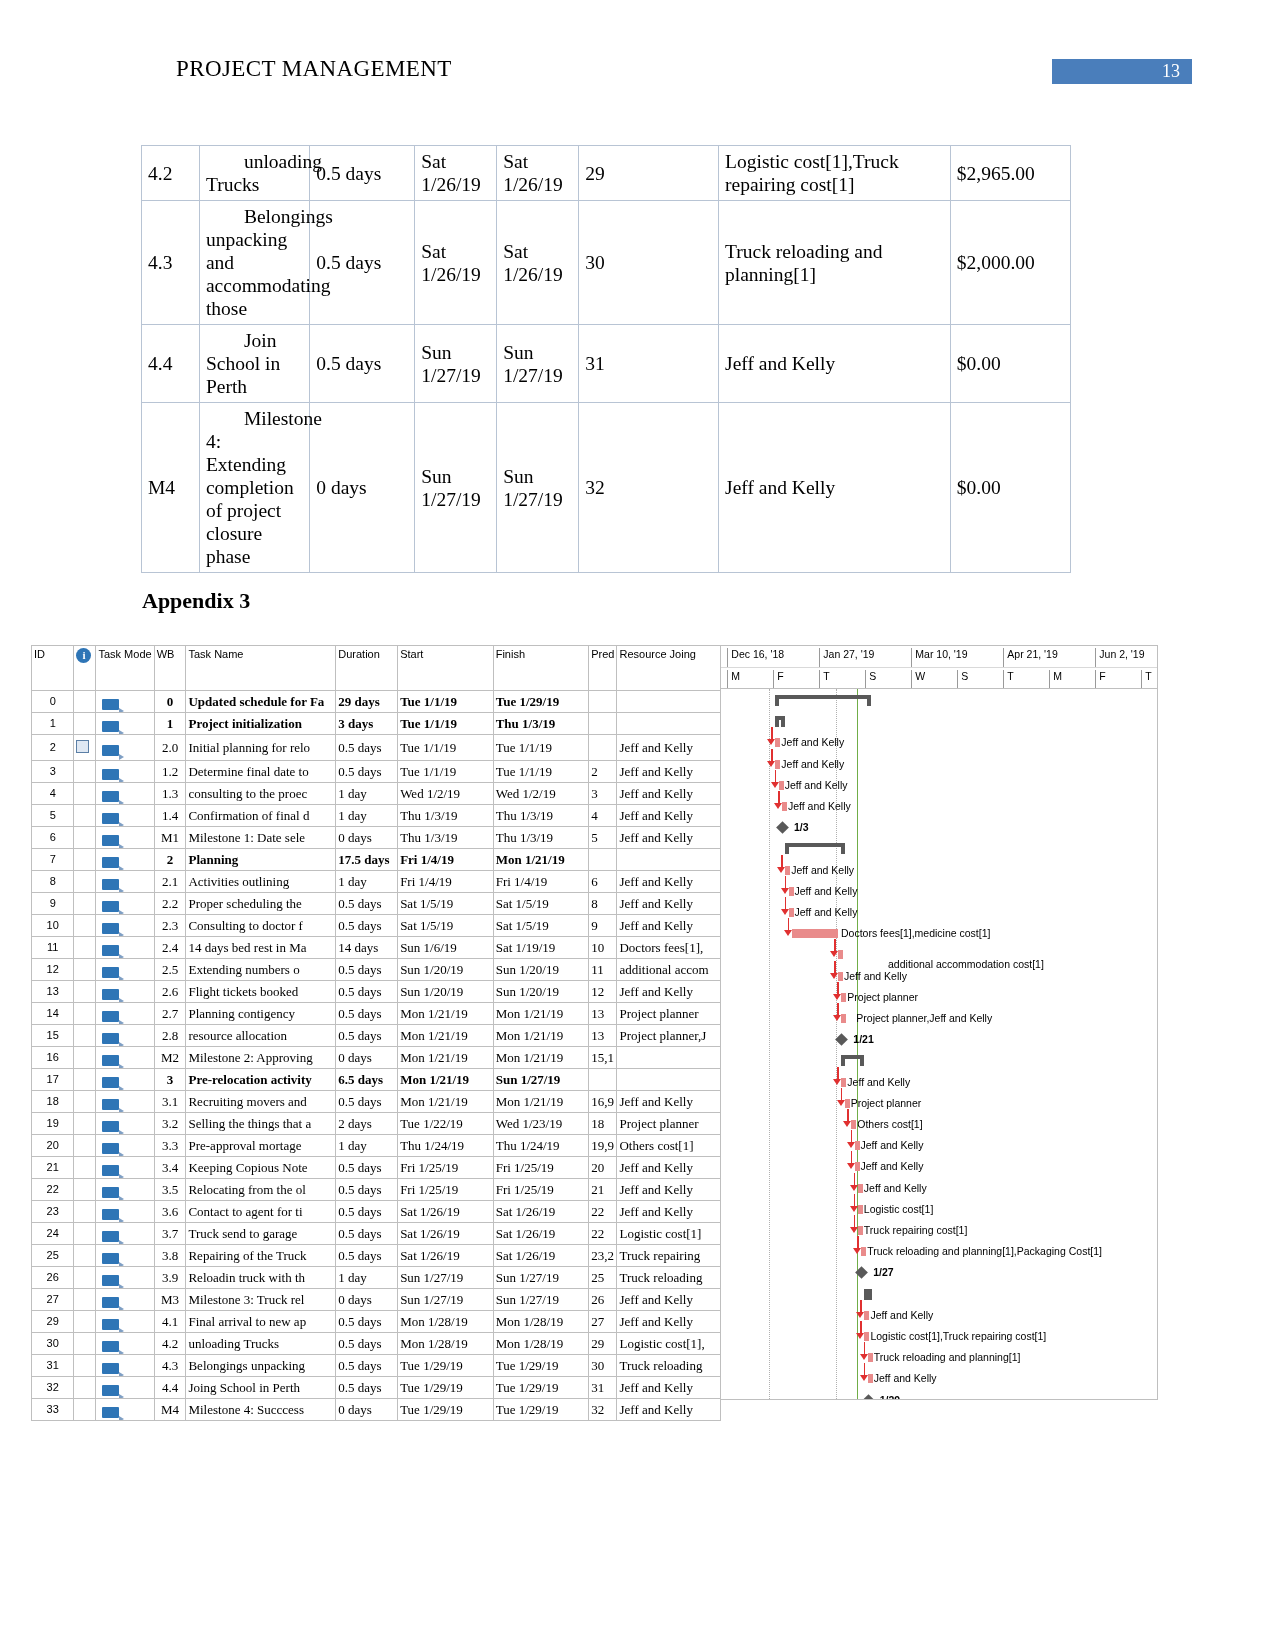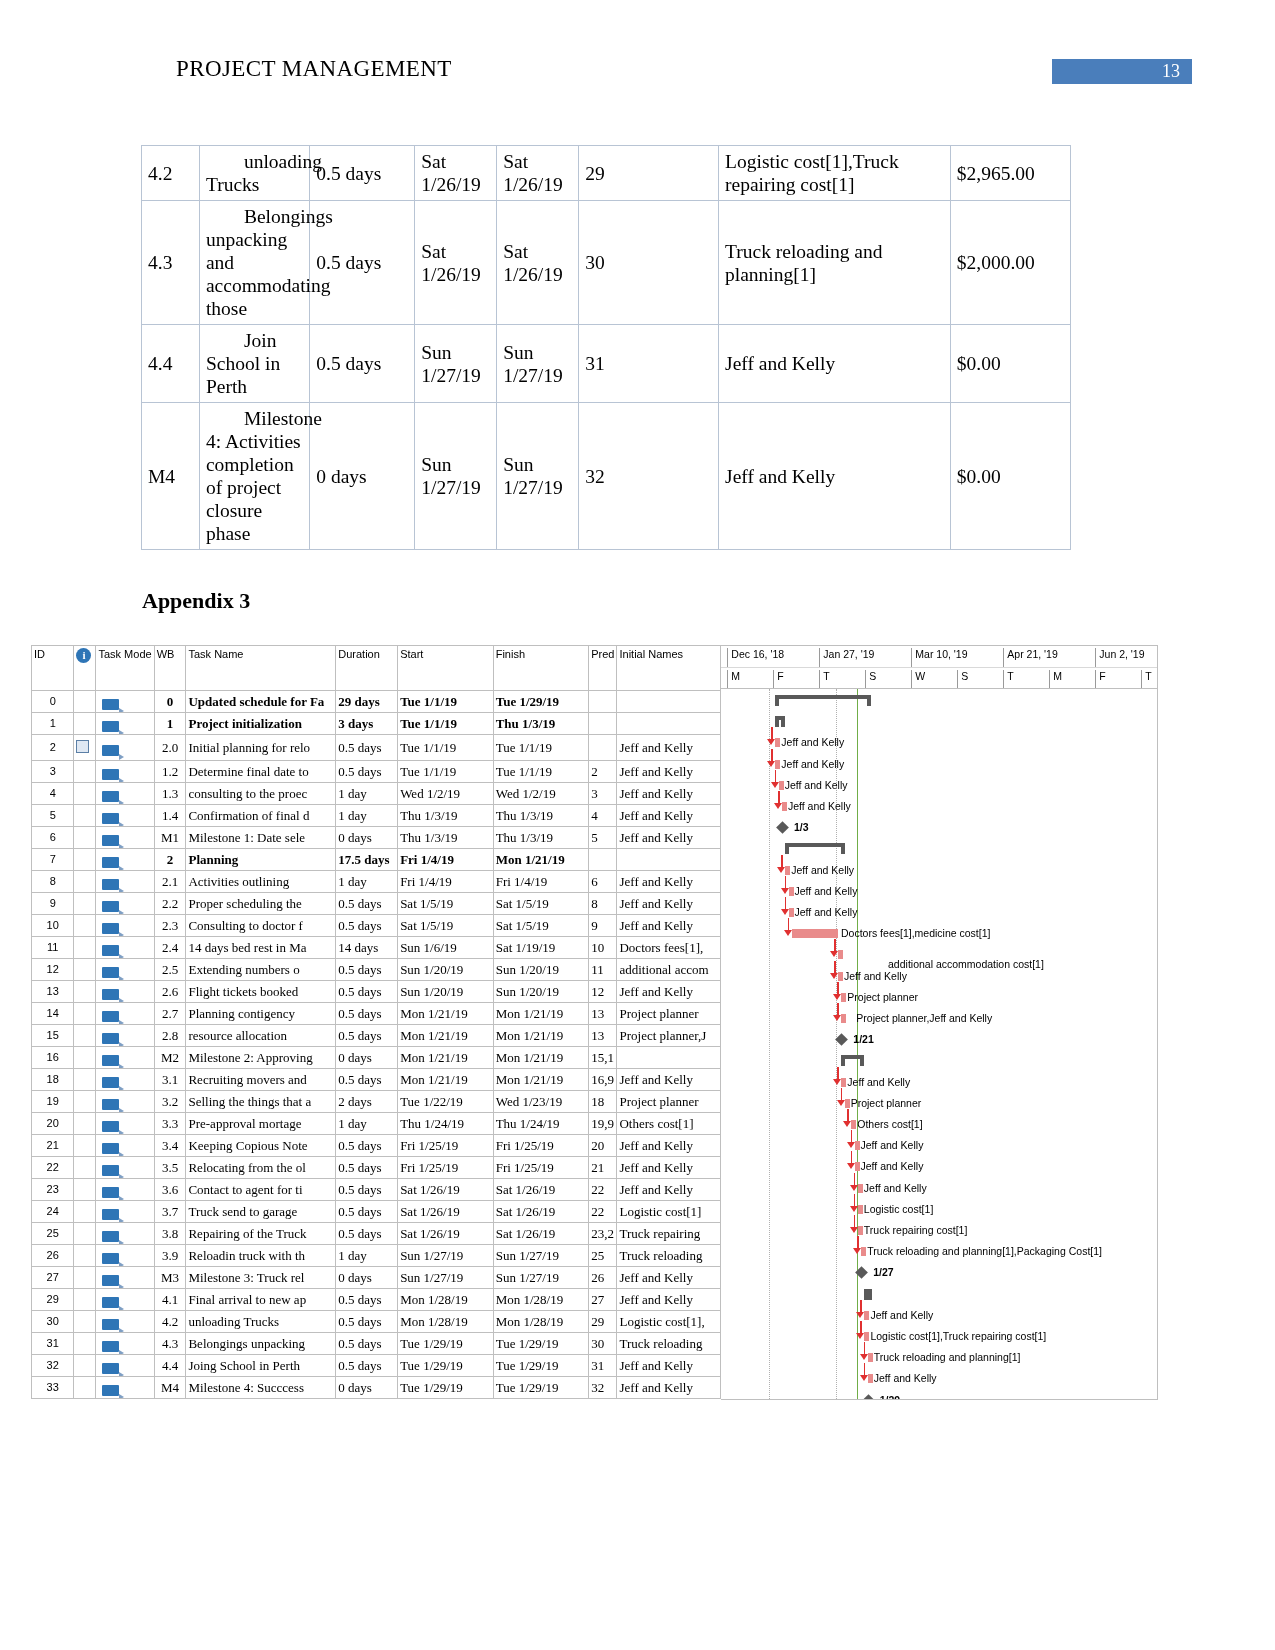--- a/index.html
+++ b/index.html
@@ -265,21 +265,21 @@
       <td class="name-indent">Join School in Perth</td>
       <td>0.5 days</td>
       <td>Sun 1/27/19</td>
       <td>Sun 1/27/19</td>
       <td>31</td>
       <td>Jeff and Kelly</td>
       <td>$0.00</td>
     </tr>
     <tr>
       <td>M4</td>
-      <td class="name-indent">Milestone 4: Activities completion of project closure phase</td>
+      <td class="name-indent">Milestone 4: Extending completion of project closure phase</td>
       <td>0 days</td>
       <td>Sun 1/27/19</td>
       <td>Sun 1/27/19</td>
       <td>32</td>
       <td>Jeff and Kelly</td>
       <td>$0.00</td>
     </tr>
   </tbody>
 </table>
 
@@ -307,21 +307,21 @@
           <th>
             <span class="info-icon">i</span>
           </th>
           <th>Task Mode</th>
           <th>WB</th>
           <th>Task Name</th>
           <th>Duration</th>
           <th>Start</th>
           <th>Finish</th>
           <th>Pred</th>
-          <th>Initial Names</th>
+          <th>Resource Joing</th>
         </tr>
       </thead>
       <tbody id="gantt-body">
           <tr class="row-summary">
             <td class="id-cell">0</td>
             <td></td>
             <td><span class="mode-icon"></span></td>
             <td class="wbs-cell">0</td>
             <td class="task-cell lvl1">Updated schedule for Fa</td>
             <td class="dur-cell">29 days</td>
@@ -513,20 +513,32 @@
           <tr>
             <td class="id-cell">16</td>
             <td></td>
             <td><span class="mode-icon"></span></td>
             <td class="wbs-cell">M2</td>
             <td class="task-cell lvl3">Milestone 2: Approving</td>
             <td class="dur-cell">0 days</td>
             <td class="date-cell">Mon 1/21/19</td>
             <td class="date-cell">Mon 1/21/19</td>
             <td class="pred-cell">15,1</td>
+            <td class="res-cell"></td>
+          </tr>
+          <tr class="row-summary">
+            <td class="id-cell">17</td>
+            <td></td>
+            <td><span class="mode-icon"></span></td>
+            <td class="wbs-cell">3</td>
+            <td class="task-cell lvl2">Pre-relocation activity</td>
+            <td class="dur-cell">6.5 days</td>
+            <td class="date-cell">Mon 1/21/19</td>
+            <td class="date-cell">Sun 1/27/19</td>
+            <td class="pred-cell"></td>
             <td class="res-cell"></td>
           </tr>
           <tr>
             <td class="id-cell">18</td>
             <td></td>
             <td><span class="mode-icon"></span></td>
             <td class="wbs-cell">3.1</td>
             <td class="task-cell lvl3">Recruiting movers and</td>
             <td class="dur-cell">0.5 days</td>
             <td class="date-cell">Mon 1/21/19</td>

